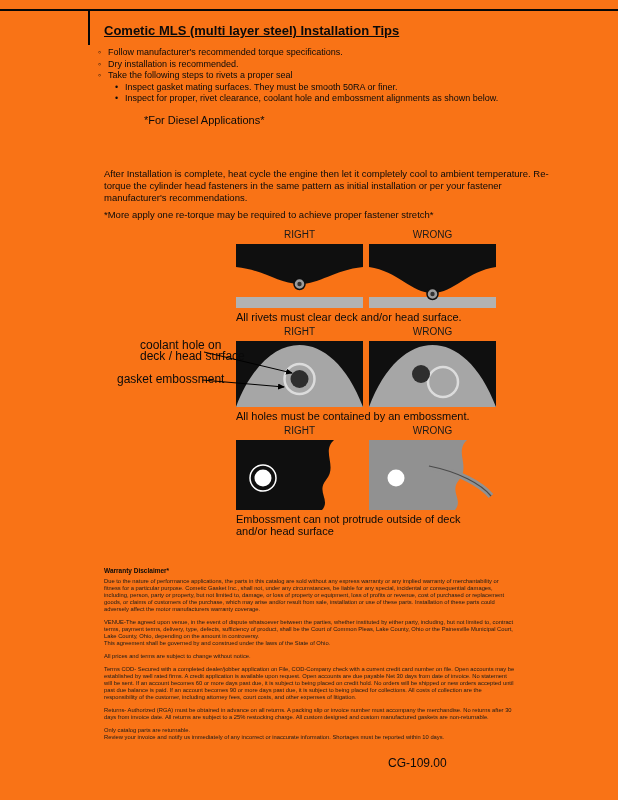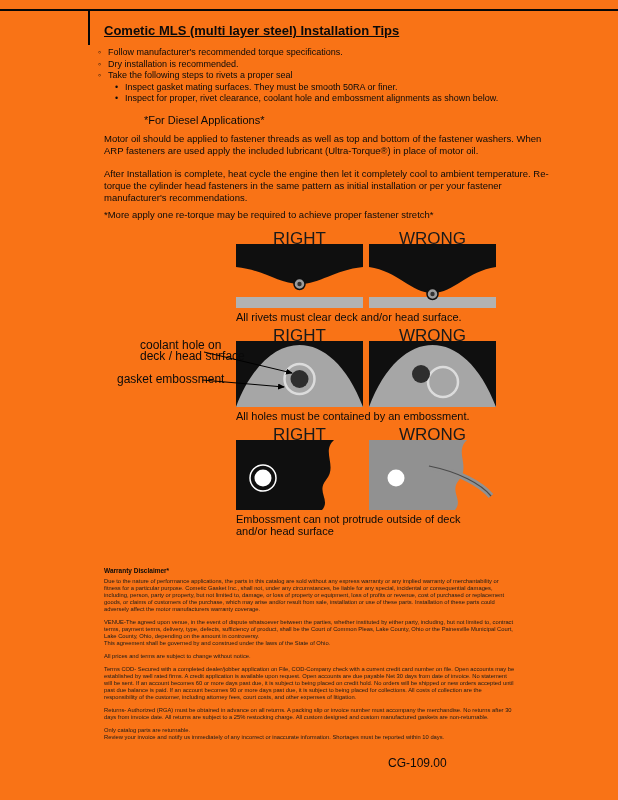--- a/index.html
+++ b/index.html
@@ -16,21 +16,21 @@
   .tips .row { display:flex; }
   .tips .bullet { width:10px; flex:0 0 10px; }
   .tips .sub { padding-left:17px; }
 
   .dheading { position:absolute; left:104px; top:114px; font-size:11px; font-weight:normal;margin-left:40px; }
   .para { position:absolute; left:104px; width:452px; font-size:9.5px; line-height:12px; }
   .p1 { top:133px; } .p2 { top:168px; } .p3 { top:209px; }
 
   .dset { position:absolute; left:236px; width:260px; }
   .s1 { top:229px; } .s2 { top:326px; } .s3 { top:425px; }
-  .dlabels { display:flex; gap:6px; font-size:17px; height:14px; color:#1a1a1a; }
+  .dlabels { display:flex; gap:6px; font-size:10px; height:14px; color:#1a1a1a; }
   .dlabels span { width:127px; text-align:center; }
   .dpanels { display:flex; gap:6px; margin-top:1px; }
   .dcaption { margin-top:3px; font-size:11px; white-space:pre-line; }
 
   .callout { position:absolute; font-size:12px; line-height:10.5px; white-space:pre-line; }
   .c1 { left:140px; top:340px; }
   .c2 { left:117px; top:374px; }
   .arrows { position:absolute; left:198px; top:345px; }
 
   .warranty { position:absolute; left:104px; top:567px; width:412px; }
@@ -66,21 +66,20 @@
       <span class="bullet">•</span>
       <span>Inspect gasket mating surfaces.  They must be smooth 50RA or finer.</span>
     </div>
     <div class="row sub">
       <span class="bullet">•</span>
       <span>Inspect for proper, rivet clearance, coolant hole and embossment alignments as shown below.</span>
     </div>
   </div>
 
   <div class="dheading">*For Diesel Applications*</div>
-  <div class="para p1">Motor oil should be applied to fastener threads as well as top and bottom of the fastener washers. When ARP fasteners are used apply the included lubricant (Ultra-Torque®) in place of motor oil.</div>
   <div class="para p2">After Installation is complete, heat cycle the engine then let it completely cool to ambient temperature. Re-torque the cylinder head fasteners in the same pattern as initial installation or per your fastener manufacturer's recommendations.</div>
   <div class="para p3">*More apply one re-torque may be required to achieve proper fastener stretch*</div>
 
   <div class="dset s1">
     <div class="dlabels">
       <span>RIGHT</span>
       <span>WRONG</span>
     </div>
     <div class="dpanels">
       <svg width="127" height="64" viewBox="0 0 127 64">

